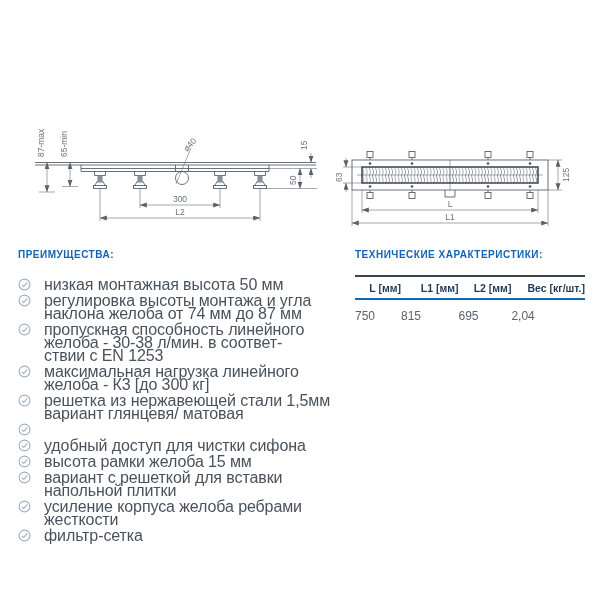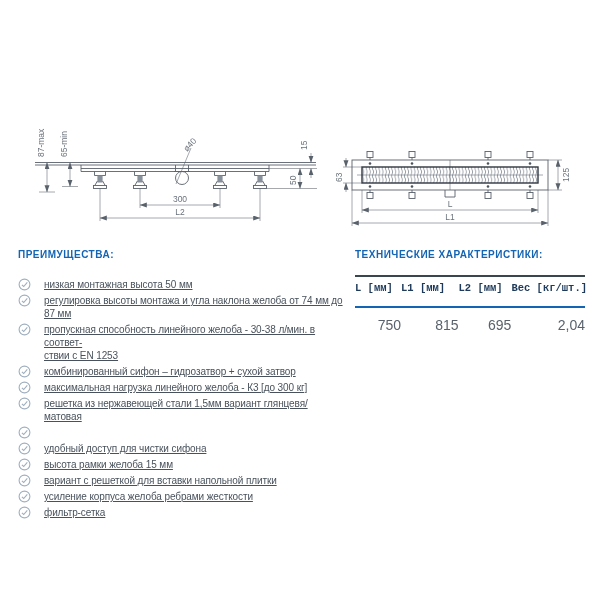--- a/index.html
+++ b/index.html
@@ -14,36 +14,36 @@
     font-size:10px;font-weight:bold;color:#1464b4;letter-spacing:.5px;
     white-space:nowrap;
   }
 
   
   #advantages{left:18px;top:249px;width:330px;}
   .adv-list{margin-top:18px;}
   .adv-item{display:flex;align-items:flex-start;margin-bottom:3px;}
   .adv-icon{flex:0 0 13px;width:13px;height:13px;margin-top:0px;}
   .adv-text{
-    margin-left:13px;font-size:10px;line-height:13px;color:#49525c;
-    letter-spacing:-.1px;white-space:pre-line;text-decoration:underline;
+    margin-left:13px;font-size:16px;line-height:13px;color:#49525c;
+    letter-spacing:-.1px;white-space:pre-line;
   }
 
   
   #specs{left:355px;top:249px;width:230px;}
   .specs-table{
     width:230px;border-collapse:collapse;table-layout:fixed;margin-top:15px;
     border-top:2px solid #39454f;
   }
   .specs-table th{
-    font-size:10.5px;font-weight:bold;color:#1e3a5a;text-align:left;
-    padding:5px 0 12px 0;border-bottom:2px solid #1464b4;white-space:nowrap;font-family:Liberation Mono, monospace;
+    font-size:10.5px;font-weight:bold;color:#1e3a5a;text-align:right;
+    padding:5px 0 4px 0;border-bottom:2px solid #1464b4;white-space:nowrap;
   }
   .specs-table td{
-    font-size:14px;color:#59626c;text-align:right;padding:9px 0 6px 0;
+    font-size:12px;color:#59626c;text-align:left;padding:9px 0 6px 0;
   }
   .c1{width:20%}.c2{width:25%}.c3{width:23%}.c4{width:32%}
 
   
   svg{display:block;}
   .ln{stroke:#59616b;stroke-width:.9;fill:none;}
   .thin{stroke:#59616b;stroke-width:.55;fill:none;}
   .dim{font-family:"Liberation Sans",sans-serif;font-size:8.5px;fill:#6a727c;}
 </style>
 </head>
@@ -189,27 +189,20 @@
         </svg>
       <div class="adv-text">регулировка высоты монтажа и угла наклона желоба от 74 мм до 87 мм</div>
     </div>
     <div class="adv-item">
       <svg class="adv-icon" viewBox="0 0 13 13">
           <circle cx="6.5" cy="6.5" r="5.4" fill="none" stroke="#9fafbf" stroke-width="1.1"></circle>
           <path d="M3.9,6.8 L5.7,8.5 L9.3,4.4" fill="none" stroke="#9fafbf" stroke-width="1.1"></path>
         </svg>
       <div class="adv-text">пропускная способность линейного желоба - 30-38 л/мин. в соответ-
 ствии с EN 1253</div>
-    </div>
-    <div class="adv-item">
-      <svg class="adv-icon" viewBox="0 0 13 13">
-          <circle cx="6.5" cy="6.5" r="5.4" fill="none" stroke="#9fafbf" stroke-width="1.1"></circle>
-          <path d="M3.9,6.8 L5.7,8.5 L9.3,4.4" fill="none" stroke="#9fafbf" stroke-width="1.1"></path>
-        </svg>
-      <div class="adv-text">комбинированный сифон – гидрозатвор + сухой затвор</div>
     </div>
     <div class="adv-item">
       <svg class="adv-icon" viewBox="0 0 13 13">
           <circle cx="6.5" cy="6.5" r="5.4" fill="none" stroke="#9fafbf" stroke-width="1.1"></circle>
           <path d="M3.9,6.8 L5.7,8.5 L9.3,4.4" fill="none" stroke="#9fafbf" stroke-width="1.1"></path>
         </svg>
       <div class="adv-text">максимальная нагрузка линейного желоба - К3 [до 300 кг]</div>
     </div>
     <div class="adv-item">
       <svg class="adv-icon" viewBox="0 0 13 13">

